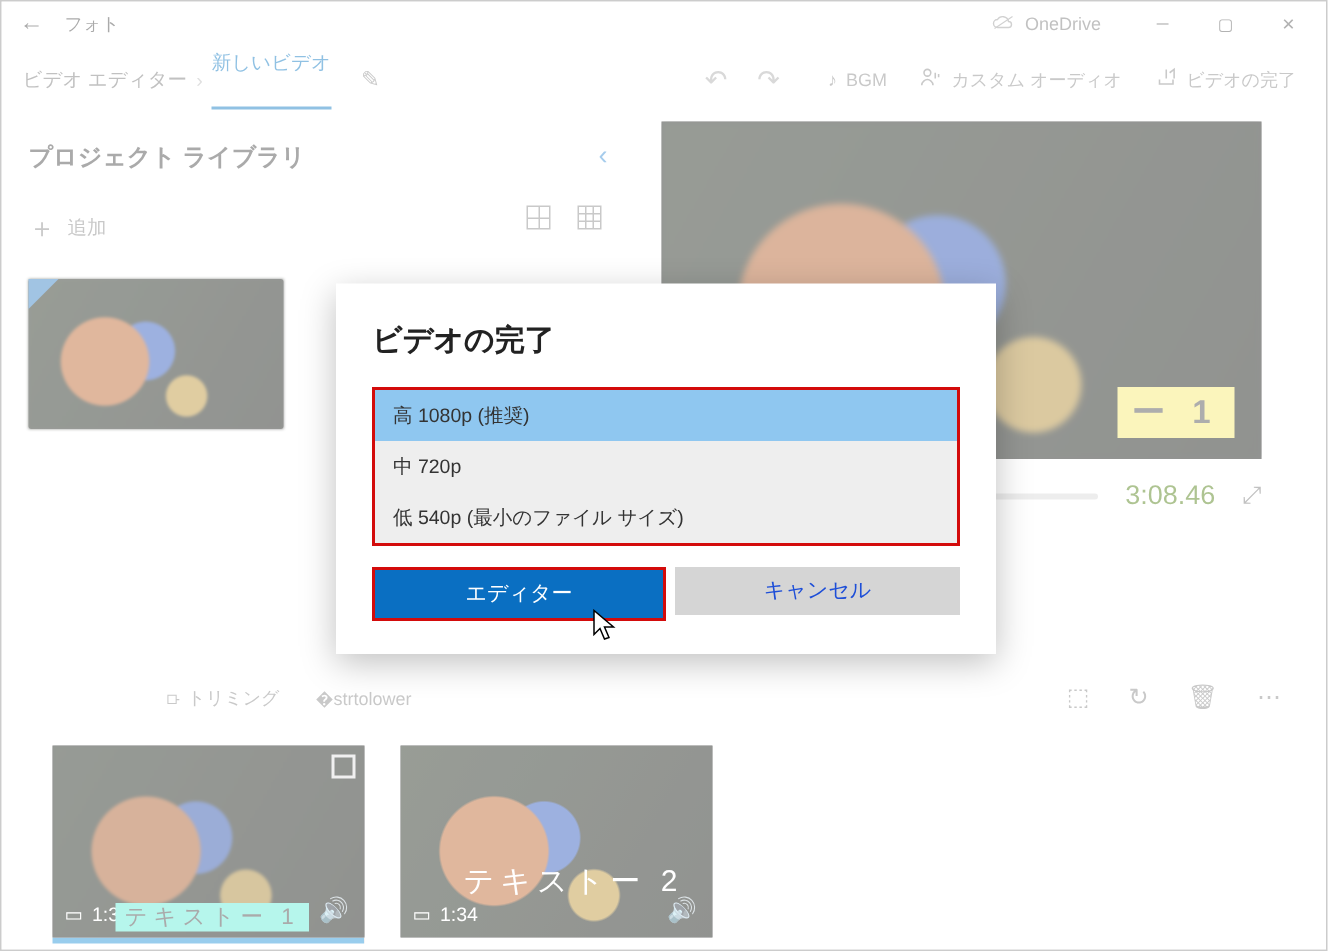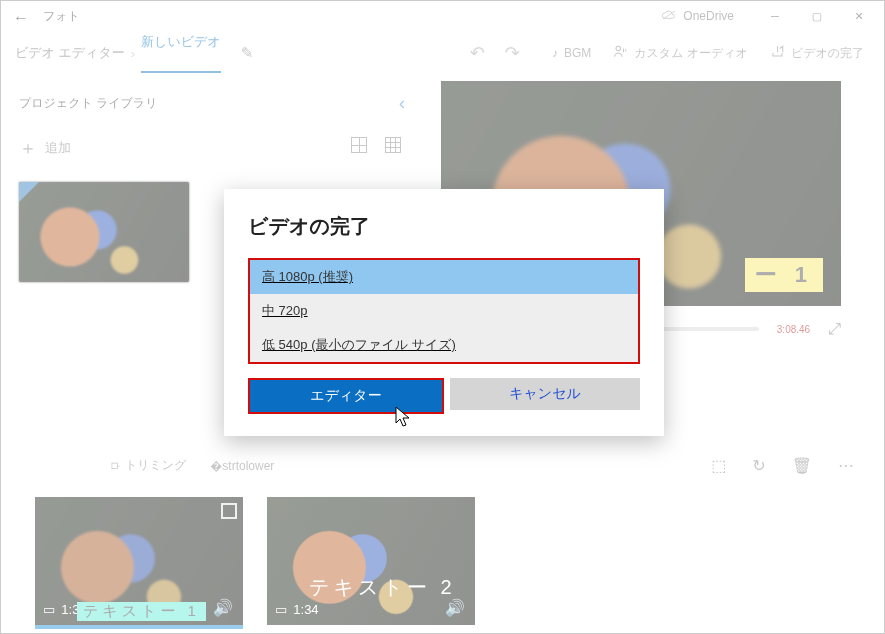--- a/index.html
+++ b/index.html
@@ -22,21 +22,21 @@
   .topbar .crumb.sep { color:#bbb; }
   .topbar .crumb.active { color:#0b77c2; border-bottom:2px solid #0b77c2; padding-bottom:20px; }
   .topbar .editicon { margin-left:14px; color:#888; font-size:15px;}
   .topbar .spacer { flex:1; }
   .topbar .tbtn { display:flex; align-items:center; gap:6px; margin-left:22px; color:#888; font-size:12px;}
   .topbar .undo,.topbar .redo { font-size:18px; margin:0 10px; color:#aaa;}
   .topbar .tbtn svg { width:15px; height:15px; stroke:#888; fill:none; stroke-width:1.4;}
 
   .content { display:flex; height:calc(100% - 30px - 44px - 190px); }
   .left { width:430px; padding:20px 18px; position:relative;}
-  .left h3 { font-size:12px; font-weight:400; color:#444; }
+  .left h3 { font-size:16px; font-weight:700; color:#444; }
   .left .collapse { position:absolute; top:18px; right:26px; color:#3b8fd6; font-size:18px;}
   .addrow { display:flex; align-items:center; margin-top:24px; color:#888; font-size:13px;}
   .addrow .plus { font-size:18px; margin-right:8px; font-weight:300;}
   .viewicons { position:absolute; right:30px; top:62px; display:flex; gap:18px; color:#888;}
   .viewicons .cell{ width:16px;height:16px; display:inline-block;}
   .grid2 { background:
     linear-gradient(#888,#888) left center/100% 1px no-repeat,
     linear-gradient(#888,#888) center/1px 100% no-repeat;
     border:1px solid #888;}
   .grid3 { background:
@@ -57,21 +57,21 @@
   .libthumb .bird{ filter: blur(1px) brightness(0.9);}
 
   .right { flex:1; padding:6px 0 0 10px; }
   .preview { width:400px; height:225px; background:#111; position:relative; overflow:hidden;}
   .preview .bird{ filter: blur(2px) brightness(0.85);}
   .preview .marker { position:absolute; right:18px; bottom:14px; padding:2px 10px; font-size:22px; letter-spacing:6px; color:#4a4a4a; background:#f5e96b; font-weight:600;}
   .scrubrow{ display:flex; align-items:center; gap:18px; width:400px; margin-top:14px;}
   .scrub { flex:1; height:4px; background:#d7d7d7; border-radius:2px; position:relative;}
   .scrub .fill{ position:absolute; left:0; top:0; bottom:0; width:56%; background:#1e90d8; border-radius:2px;}
   .scrub .knob{ position:absolute; left:56%; top:50%; width:18px;height:18px;border:2px solid #1e90d8;background:#fff;border-radius:50%; transform:translate(-50%,-50%);}
-  .time { font-size:10px; color:#b91c1c;}
+  .time { font-size:18px; color:#4d7c0f;}
   .expand { color:#777;}
 
   .toolstrip { height:44px; display:flex; align-items:center; padding-left:110px; gap:24px; color:#888; font-size:12px;}
   .toolstrip .t { display:flex; align-items:center; gap:5px;}
   .toolstrip .ri { margin-left:auto; display:flex; gap:26px; padding-right:30px; font-size:16px; color:#888;}
 
   .storyboard { height:180px; padding:10px 34px; display:flex; gap:24px; }
   .clip { width:208px; height:128px; background:#111; position:relative; overflow:hidden;}
   .clip .bird{ filter: blur(1px) brightness(0.8);}
   .clip .bot { position:absolute; left:8px; bottom:8px; display:flex; align-items:center; gap:6px; color:#fff; font-size:13px;}
@@ -79,21 +79,21 @@
   .clip .sel { position:absolute; top:6px; right:6px; width:16px;height:16px;border:2px solid #ddd;}
   .clip .txt { position:absolute; left:42px; bottom:24px; color:#fff; font-size:20px; letter-spacing:4px;}
   .clip.first .badge{ position:absolute; left:42px; bottom:4px; background:#5eead4; color:#444; padding:0 6px; font-size:15px; letter-spacing:4px;}
   .progressbar{ width:208px; height:4px; }
   .progressbar.p1{ background:linear-gradient(to right,#1e90d8 0 100%,#ccc 0);} 
 
   
   .dialog { position:absolute; z-index:10; left:223px; top:188px; width:440px; background:#fff; box-shadow:0 6px 22px rgba(0,0,0,0.25); padding:24px 24px 22px;}
   .dialog h2 { font-size:20px; font-weight:600; color:#222; margin-bottom:18px;}
   .dialog .sub { font-size:13px; font-weight:600; color:#222; margin-bottom:4px;}
-  .qlist { border:2px solid #d30b0b;text-decoration:underline; }
+  .qlist { border:2px solid #d30b0b; }
   .qopt { padding:8px 12px; font-size:13px; color:#333; background:#eee;}
   .qopt.sel { background:#8fc7f0;}
   .btnrow { display:flex; gap:6px; margin-top:14px;}
   .btnwrap { border:2px solid #d30b0b; }
   .btn { width:192px; height:32px; display:flex; align-items:center; justify-content:center; font-size:14px;}
   .btn.primary { background:#0a6fc2; color:#fff;}
   .btn.secondary { background:#d5d5d5; color:#1d4ed8;}
   .cursor { position:absolute; z-index:11; left:394px; top:405px; width:16px; height:22px;}
   .cursor svg{width:100%;height:100%;}
 </style>

